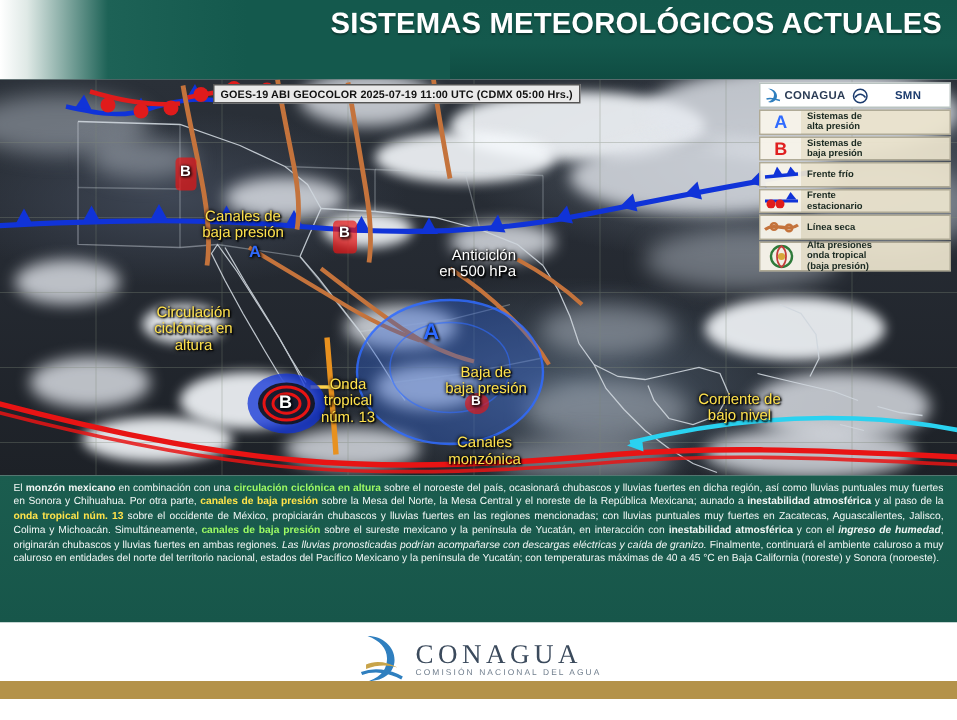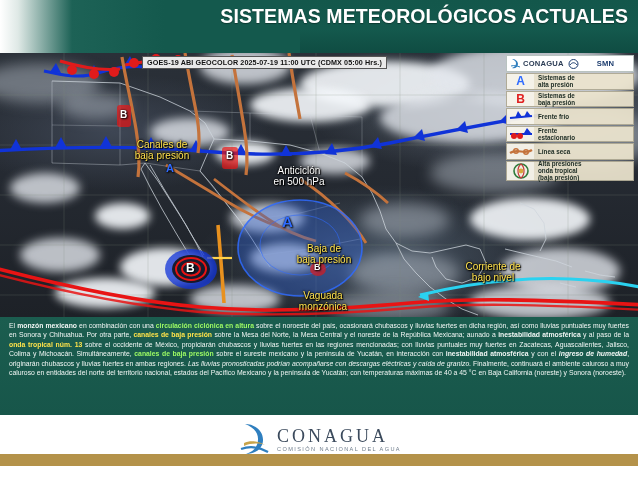--- a/index.html
+++ b/index.html
@@ -387,25 +387,31 @@
     <div class="bigA" style="left:282px; top:160px; font-size:15px;">A</div>
     <div class="bigA" style="left:166px; top:109px; font-size:11px;">A</div>
     <div class="bigA" style="left:538px; top:110px; font-size:12px;">A</div>
     <div class="bigB" style="left:120px; top:56px;  font-size:10px; color:#ffffff;">B</div>
     <div class="bigB" style="left:226px; top:97px;  font-size:10px; color:#ffffff;">B</div>
     <div class="bigB" style="left:186px; top:208px; font-size:12px; color:#ffffff;">B</div>
     <div class="bigB" style="left:314px; top:209px; font-size:9px;  color:#ffffff;">B</div>
 
     <div class="mlabel yellow" style="left:127px; top:86px;  width:70px;">Canales de
 baja presión</div>
-    <div class="mlabel white" style="left:266px; top:112px; width:66px;">Anticiclón
+    <div class="mlabel yellow" style="left:95px;  top:150px; width:68px;">Circulación
+ciclónica en
+altura</div>
+    <div class="mlabel white" style="left:278px; top:112px; width:66px;text-align:right;">Anticiclón
 en 500 hPa</div>
+    <div class="mlabel yellow" style="left:205px; top:198px; width:54px;">Onda
+tropical
+núm. 13</div>
     <div class="mlabel yellow" style="left:292px; top:190px; width:64px;">Baja de
 baja presión</div>
-    <div class="mlabel yellow" style="left:292px; top:237px; width:62px;">Vaguada
+    <div class="mlabel yellow" style="left:292px; top:237px; width:62px;">Canales
 monzónica</div>
     <div class="mlabel yellow" style="left:458px; top:208px; width:70px;text-align:center;">Corriente de
 bajo  nivel</div>
 
     <div class="legend">
       <div class="legend-logos">
         <div class="lg-logo">
           <svg width="11" height="12" viewBox="0 0 11 12">
             <path d="M2,1 C5,1 8,3 8,6 C8,9 5,11 2,10 C5,9 6,7 6,5 C6,3 4,2 2,1 Z" fill="#2f7fbf"></path>
             <path d="M1,8 C4,7 7,8 10,9" stroke="#2f7fbf" stroke-width="1" fill="none"></path>

